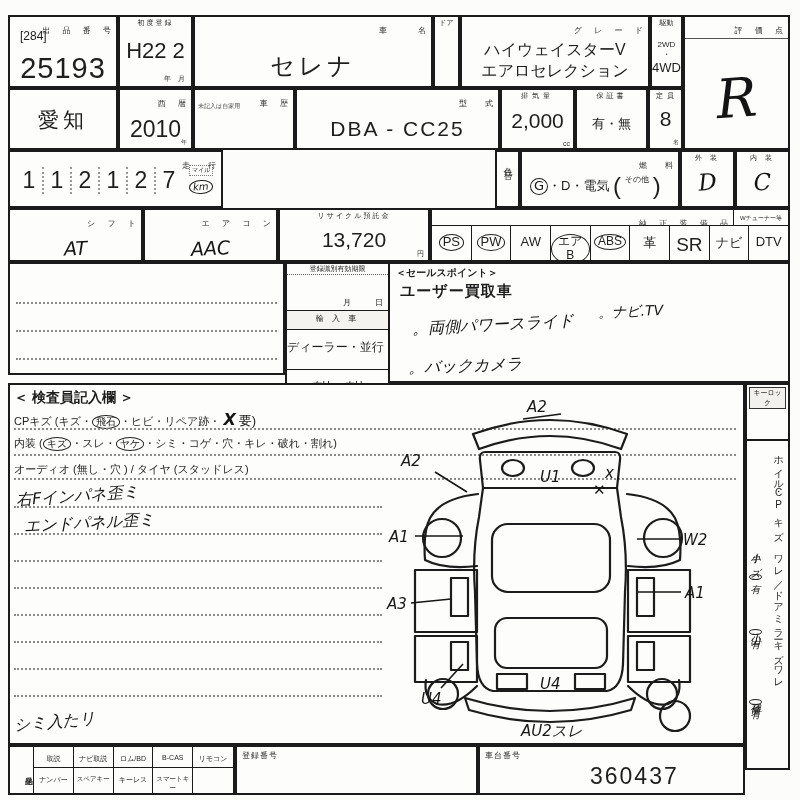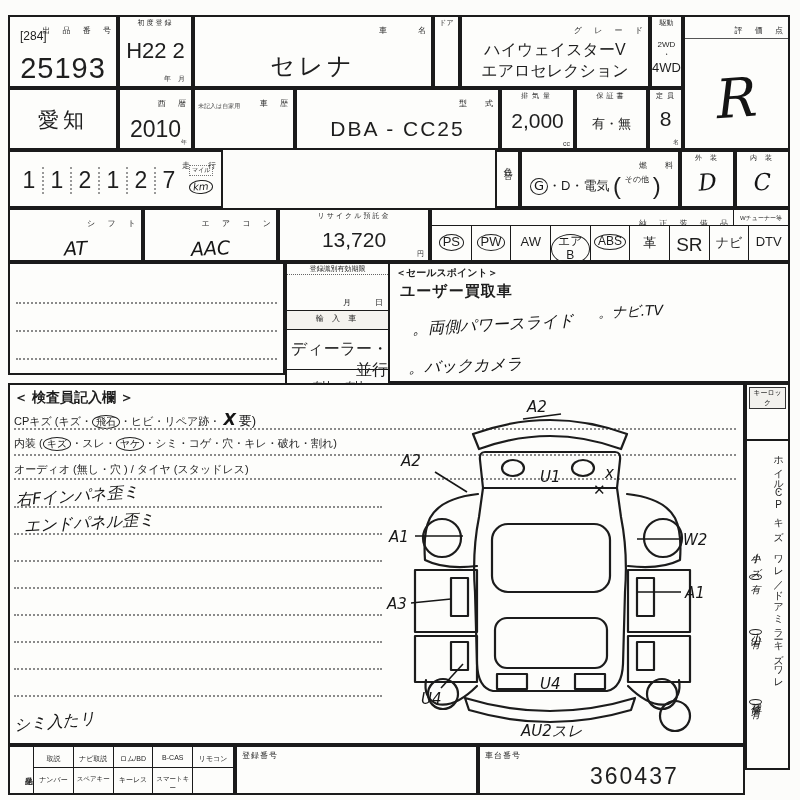--- a/index.html
+++ b/index.html
@@ -179,21 +179,21 @@
     <div class="dot" style="left:6px;right:6px;top:66px"></div>
     <div class="dot" style="left:6px;right:6px;top:94px"></div>
   </div>
 
   <div class="box" style="left:285px;top:262px;width:105px;height:128px">
     <div style="height:46px;border-bottom:1.5px solid #1b1b1b;position:relative">
       <div style="font-size:7px;text-align:center;border-bottom:1px dotted #666">登録識別有効期限</div>
       <div class="nb" style="right:5px;bottom:2px;font-size:8px">月　　　日</div>
     </div>
     <div style="height:16px;border-bottom:1.5px solid #1b1b1b;font-size:8px;text-align:center;letter-spacing:3px;padding-top:2px;background:#f4f3ef">輸 入 車</div>
-    <div style="height:30px;border-bottom:1.5px solid #1b1b1b;font-size:16px;text-align:right;padding-top:9px">ディーラー・並行</div>
+    <div style="height:30px;border-bottom:1.5px solid #1b1b1b;font-size:12px;text-align:left;padding-top:9px">ディーラー・並行</div>
     <div style="height:30px;font-size:10px;text-align:center;padding-top:9px">左H ・ 右H</div>
   </div>
 
   <div class="box" style="left:390px;top:262px;width:400px;height:121px;border-left:none"></div>
   <div class="nb" style="left:396px;top:266px;font-size:10px;font-weight:bold">＜セールスポイント＞</div>
   <div class="nb" style="left:400px;top:282px;font-size:15px;font-weight:bold;letter-spacing:1px">ユーザー買取車</div>
   <div class="nb hand" style="left:412px;top:315px;font-size:16px;transform:rotate(-3deg)">。両側パワースライド</div>
   <div class="nb hand" style="left:408px;top:356px;font-size:16px;transform:rotate(-2deg)">。バックカメラ</div>
   <div class="nb hand" style="left:598px;top:303px;font-size:14px;transform:rotate(-2deg)">。ナビ.TV</div>
 

